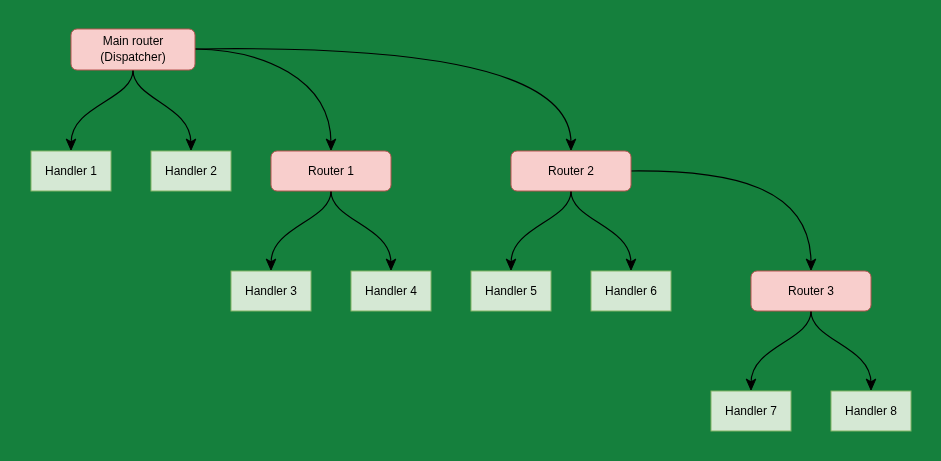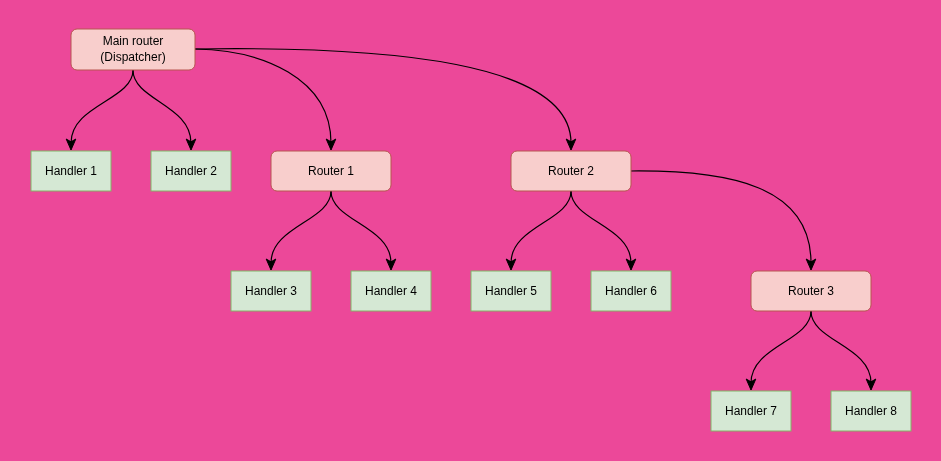--- a/index.html
+++ b/index.html
@@ -10,21 +10,21 @@
   body {
     width: 941px;
     height: 461px;
     font-family: "Liberation Sans", sans-serif;
     overflow: hidden;
   }
   #diagram-canvas {
     position: relative;
     width: 941px;
     height: 461px;
-    background: #ec4899;
+    background: #15803d;
   }
   svg.diagram {
     display: block;
     width: 941px;
     height: 461px;
   }
   .node-box {
     stroke-width: 1;
   }
   .node-router {

